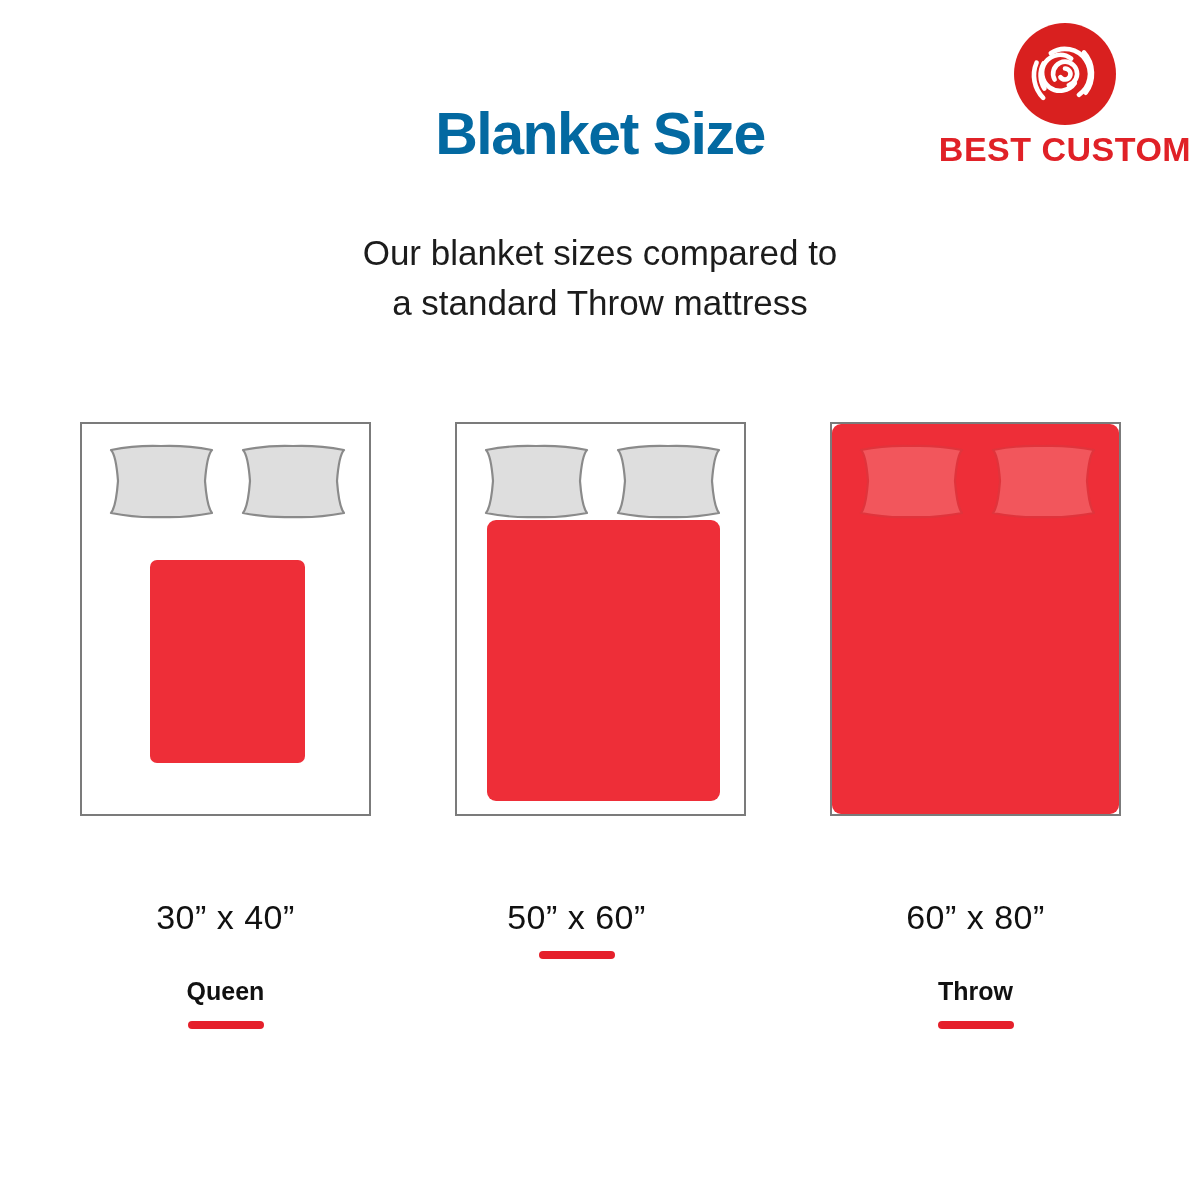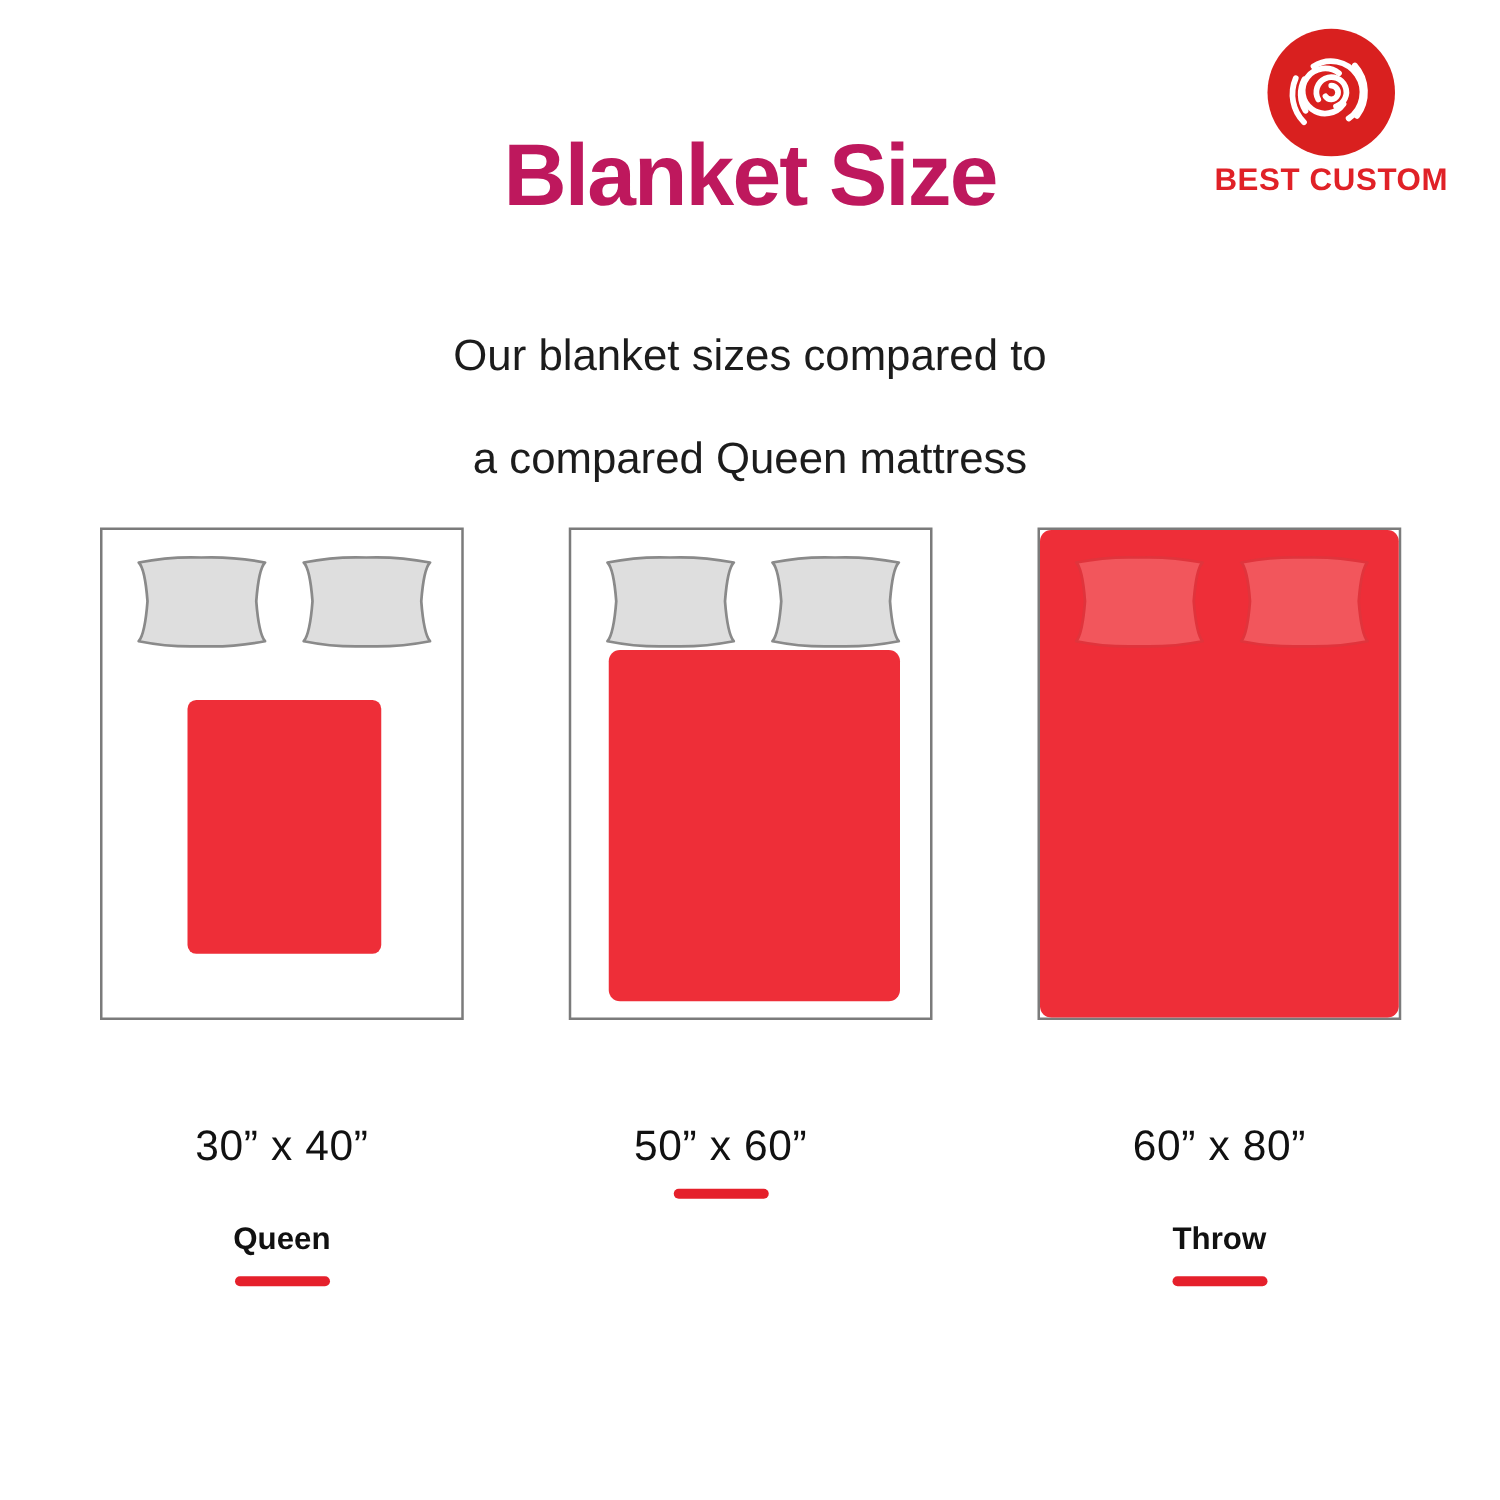--- a/index.html
+++ b/index.html
@@ -30,53 +30,53 @@
     align-items: center;
   }
   .brand-mark {
     width: 104px;
     height: 104px;
     display: block;
   }
   .brand-name {
     margin-top: 6px;
     color: #E02127;
-    font-size: 25px;
+    font-size: 34px;
     font-weight: bold;
     letter-spacing: 0.5px;
     line-height: 1;
     white-space: nowrap;
     font-family: "Liberation Sans", sans-serif;
   }
 
   
   .title {
     position: absolute;
     top: 104px;
     left: 0;
     width: 1200px;
     text-align: center;
-    font-size: 70px;
+    font-size: 59px;
     font-weight: bold;
-    color: #be185d;
+    color: #0369a1;
     letter-spacing: -1.5px;
     line-height: 1.05;
   }
   .subtitle {
     position: absolute;
     top: 228px;
     left: 0;
     width: 1200px;
     text-align: center;
     font-size: 35px;
     font-weight: 300;
     color: #1c1c1c;
     line-height: 1.42;
   }
-  .subtitle span { display: block; margin-top: 32px; }
+  .subtitle span { display: block; }
 
   
   .beds {
     position: absolute;
     top: 422px;
     left: 0;
     width: 1200px;
     height: 400px;
   }
   .bed-col { position: absolute; top: 0; }
@@ -161,21 +161,21 @@
         <path d="M30.2 75.8 a32 32 0 0 1 -6.6 -35.2"></path>
       </g>
     </svg>
     <div class="brand-name">BEST CUSTOM</div>
   </div>
 
   <h1 class="title">Blanket Size</h1>
 
   <div class="subtitle">
     <span>Our blanket sizes compared to</span>
-    <span>a compared Queen mattress</span>
+    <span>a standard Throw mattress</span>
   </div>
 
   <div class="beds">
 
     <div class="bed-col c1">
       <div class="mattress">
         <div class="pillow p-left">
           <svg viewBox="0 0 111 75" preserveAspectRatio="none">
             <path d="M5 6 Q10 11 12 37 Q10 63 5 69 Q30 74 55 73 Q80 74 106 69 Q101 63 99 37 Q101 11 106 6 Q80 1 55 2 Q30 1 5 6 Z" fill="#DEDEDE" stroke="#8a8a8a" stroke-width="2.2" stroke-linejoin="round"></path>
           </svg>

